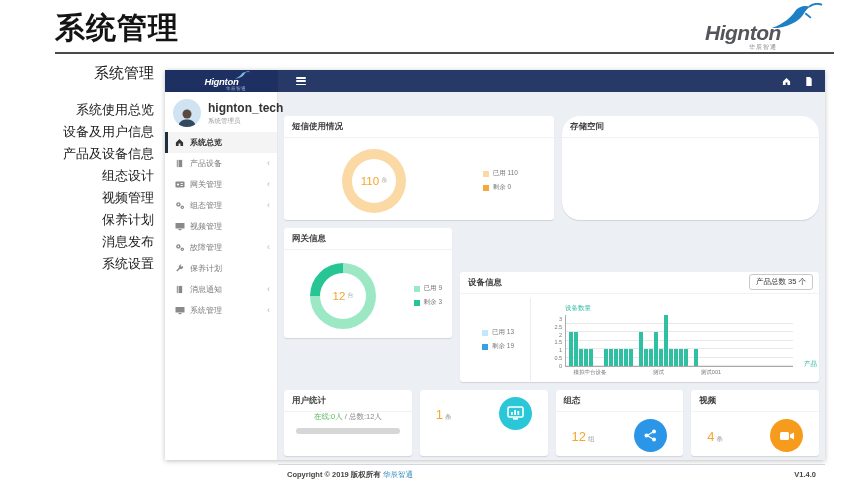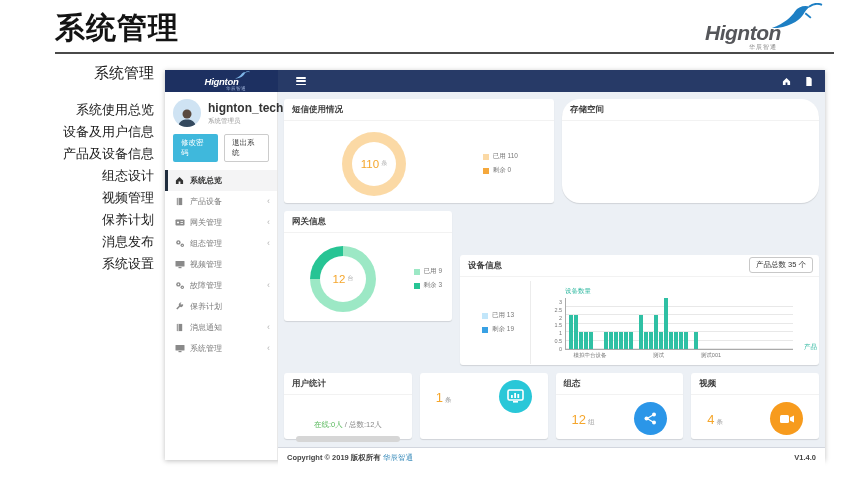--- a/index.html
+++ b/index.html
@@ -50,21 +50,21 @@
   .menu-item { height:21px; display:flex; align-items:center; padding:0 7px; color:#7a7a7a; cursor:pointer; border-left:3px solid transparent; }
   .menu-item .mi-icon { width:10px; display:flex; margin-right:5px; color:#8a8a8a; }
   .menu-item .mi-label { font-size:8px; }
   .menu-item .mi-chevron { margin-left:auto; color:#b5b5b5; font-size:9px; line-height:1; }
   .menu-item.active { background:#f4f4f5; border-left-color:#1f2d3d; color:#333; }
   .menu-item.active .mi-icon { color:#333; }
   .menu-item.active .mi-label { font-weight:700; }
 
   
   .main { flex:1; display:flex; flex-direction:column; min-width:0; }
-  .content { flex:1; padding:7px 6px 0; }
+  .content { flex:1; padding:24px 6px 0; }
   .row { display:flex; gap:8px; margin-bottom:8px; }
 
   .card { background:#fff; border-radius:3px; box-shadow:0 1px 1px rgba(0,0,0,.12); }
   .card-header { padding:5px 8px 4px; border-bottom:1px solid #f2f2f2; font-size:8.5px; font-weight:700; color:#3f3f3f; position:relative; }
   .card-body { position:relative; display:flex; align-items:center; }
 
   .row1 .card { height:104px; } .row1 .card-body { height:85px; }
   .row2 .card { height:110px; } .row2 .card-body { height:91px; }
   .row3 .card { height:66px; flex:1; } .row3 .card-body { height:47px; }
 
@@ -105,21 +105,21 @@
   .yaxis { width:18px; height:52px; display:flex; flex-direction:column; justify-content:space-between; align-items:flex-end; padding-right:3px; }
   .yaxis span { font-size:5.5px; color:#777; line-height:1; transform:translateY(2px); }
   .plot { flex:1; height:52px; border-left:1px solid #aaa; border-bottom:1px solid #aaa; display:flex; align-items:flex-end; gap:1px; padding:0 3px;
           background-image:repeating-linear-gradient(to top, #e8e8e8 0 1px, transparent 1px calc(100%/6)); }
   .bar { width:4px; }
   .xaxis { position:relative; height:10px; margin-left:18px; }
   .xaxis span { position:absolute; top:2px; transform:translateX(-50%); font-size:5.5px; color:#777; white-space:nowrap; }
   .xlabel { position:absolute; right:-24px; bottom:8px; font-size:6.5px; color:#2fb8a0; }
 
   
-  .users-body { flex-direction:column; justify-content:flex-end; }
+  .users-body { flex-direction:column; justify-content:flex-start; }
   .users-line { font-size:7.5px; }
   .users-online { color:#58b95c; }
   .users-sep, .users-total { color:#888; }
   .progress { width:82%; height:6px; border-radius:3px; background:#d6d6d6; margin-top:6px; }
 
   .metric-body { justify-content:space-between; padding:0 16px; }
   .metric-num { font-size:13px; color:#f5a62c; }
   .metric-unit { font-size:6.5px; color:#999; margin-left:2px; }
   .metric-circle { width:33px; height:33px; border-radius:50%; display:flex; align-items:center; justify-content:center; }
 
@@ -198,24 +198,20 @@
         <div class="avatar">
           <svg width="22" height="20" viewBox="0 0 22 20">
             <circle cx="11" cy="7" r="4.5" fill="#5a4a3f"></circle>
             <path d="M2 20 C3 14 7 12.5 11 12.5 C15 12.5 19 14 20 20 Z" fill="#34495e"></path>
           </svg>
         </div>
         <div class="user-info">
           <div class="user-name">hignton_tech</div>
           <div class="user-role">系统管理员</div>
         </div>
-      </div>
-      <div class="user-btns">
-        <div class="btn btn-pwd">修改密码</div>
-        <div class="btn btn-logout">退出系统</div>
       </div>
       <div class="menu" id="sidebar-menu">
           <div class="menu-item active">
             <span class="mi-icon">
               <svg width="9" height="9" viewBox="0 0 10 10">
                 <path d="M1 5 L5 1 L9 5 L9 9 L6 9 L6 6 L4 6 L4 9 L1 9 Z" fill="currentColor"></path>
               </svg>
             </span>
             <span class="mi-label">系统总览</span>
           </div>

